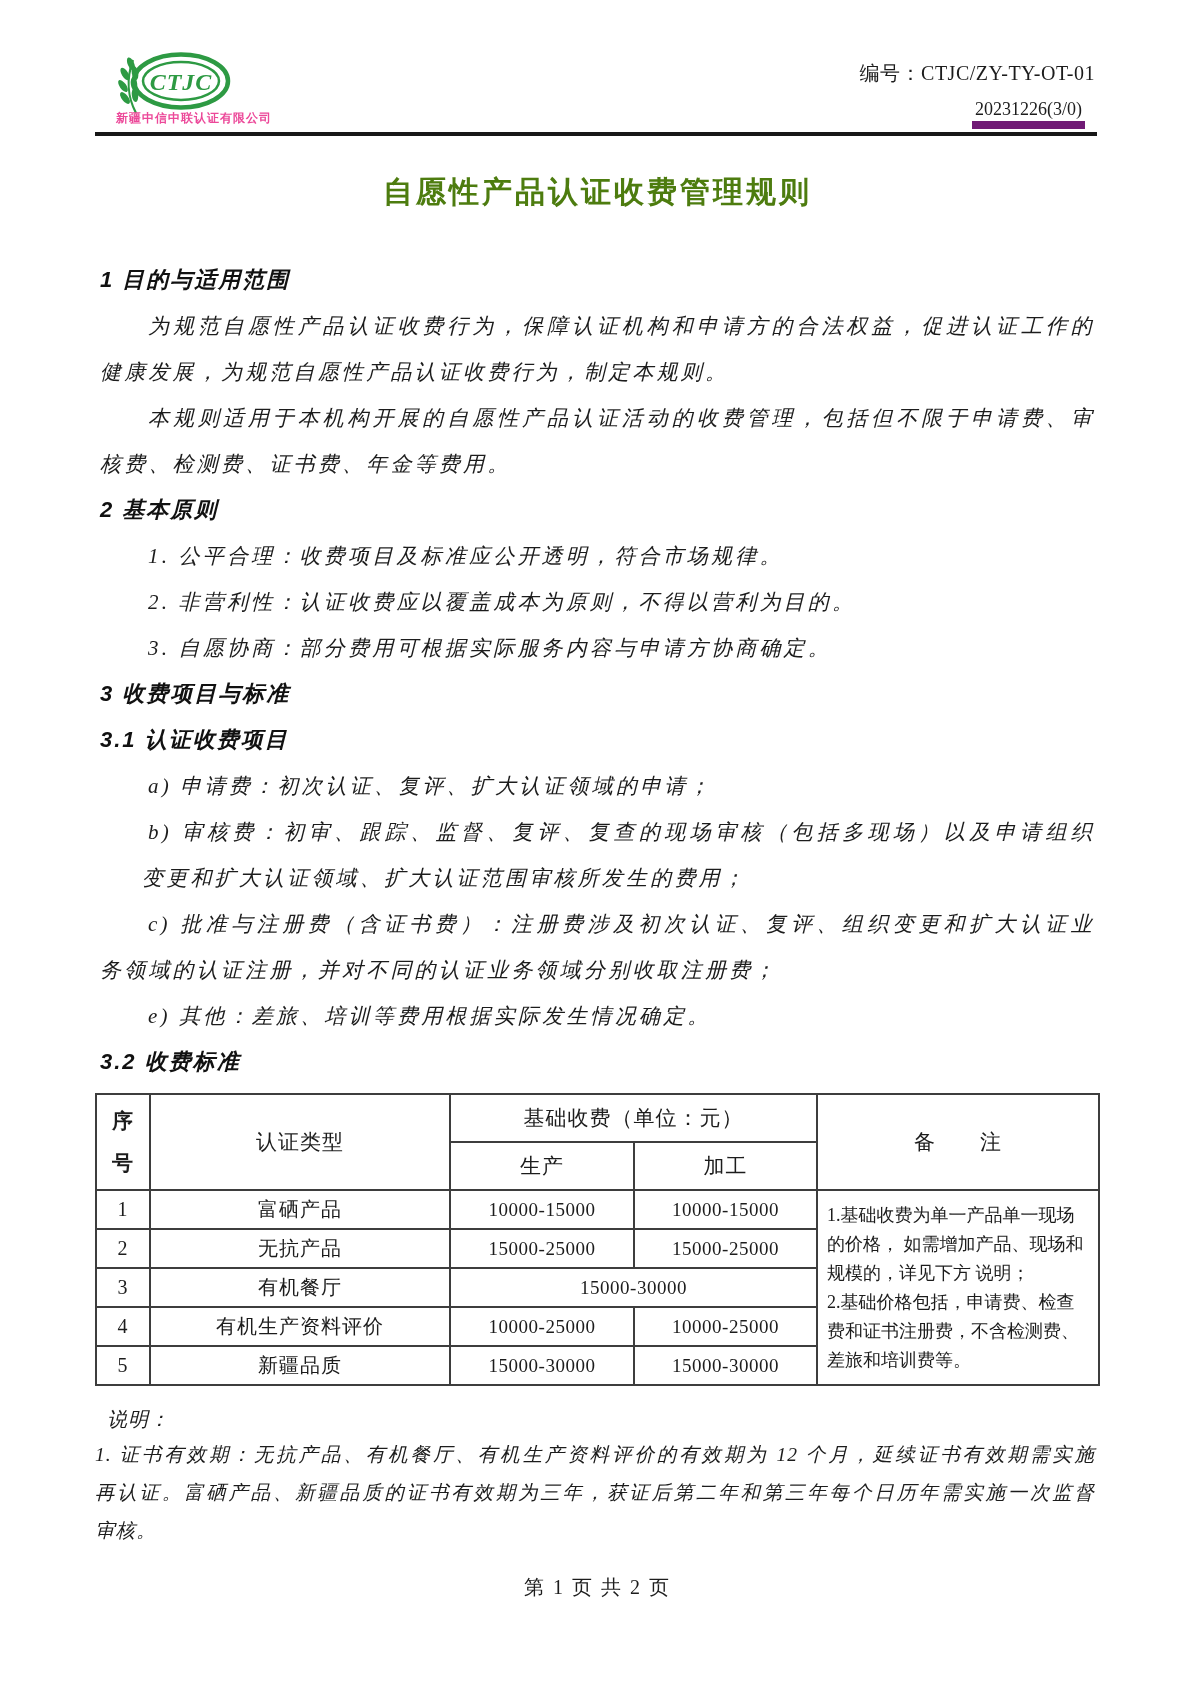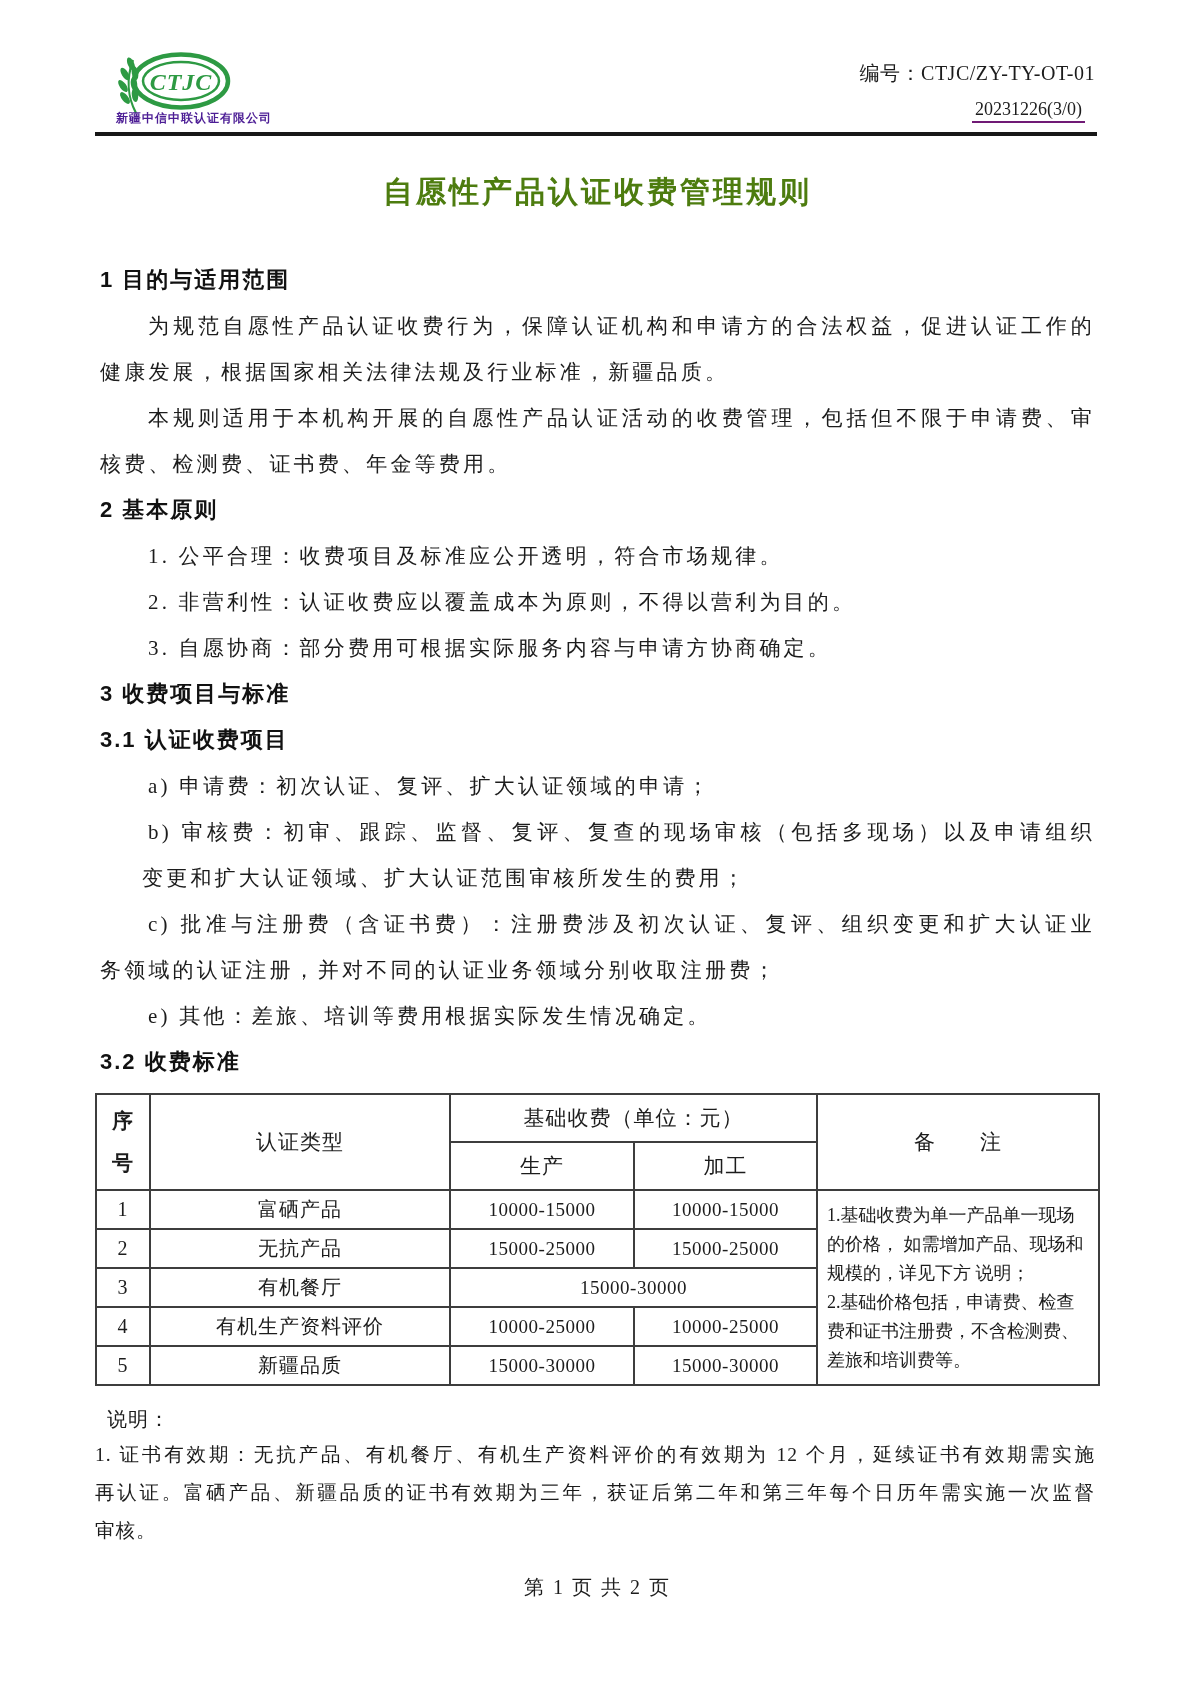--- a/index.html
+++ b/index.html
@@ -7,38 +7,38 @@
     width:1190px;height:1684px;margin:0 auto;background:#ffffff;
     color:#1c1c1c;font-family:"Liberation Serif",serif;
     position:relative;box-sizing:border-box;padding:0 95px 0 100px;overflow:hidden;
   }
   
   .page-header{position:relative;height:132px;}
   .logo-svg{position:absolute;left:10px;top:50px;}
   .company-name{
     position:absolute;left:16px;top:110px;
     font-family:"Liberation Sans",sans-serif;font-size:12px;font-weight:bold;
-    color:#4c1d95;letter-spacing:1px;
+    color:#ec4899;letter-spacing:1px;
   }
   .doc-ids{position:absolute;right:0;top:60px;text-align:right;}
   .doc-no-line{font-size:20px;letter-spacing:0.5px;}
   .doc-date-line{margin-top:12px;}
   .doc-date{
     display:inline-block;font-size:18px;margin-right:10px;
-    border-bottom:2px solid #701a75;padding:0 3px 1px 3px;
+    border-bottom:8px solid #701a75;padding:0 3px 1px 3px;
   }
   .header-rule{height:4px;background:#171717;margin-left:-5px;margin-right:-2px;}
   
   .doc-title{
     text-align:center;font-family:"Liberation Sans",sans-serif;
     font-size:30px;font-weight:bold;letter-spacing:3px;
     margin:36px 0 44px 0;color:#4d7c0f;
   }
   
-  .doc-body .line,.notes .line{white-space:normal;}
+  .doc-body .line,.notes .line{white-space:normal;font-style:italic;}
   .doc-body .line{
     line-height:46px;min-height:46px;font-size:21px;letter-spacing:3.2px;
   }
   .line.h{
     font-family:"Liberation Sans",sans-serif;font-weight:bold;
     font-size:22px;letter-spacing:2px;color:#111;
   }
   .line.p2{padding-left:48px;}
   .line.p1{padding-left:42px;}
   .line.j{text-align:justify;text-align-last:justify;}
@@ -95,21 +95,21 @@
       <div class="doc-date-line"><span class="doc-date">20231226(3/0)</span></div>
     </div>
   </div>
   <div class="header-rule"></div>
 
   <div class="doc-title">自愿性产品认证收费管理规则</div>
 
   <div class="doc-body">
       <div class="line h">1 目的与适用范围</div>
       <div class="line p2 j">为规范自愿性产品认证收费行为，保障认证机构和申请方的合法权益，促进认证工作的</div>
-      <div class="line p0">健康发展，根据国家相关法律法规及行业标准，新疆品质。</div>
+      <div class="line p0">健康发展，为规范自愿性产品认证收费行为，制定本规则。</div>
       <div class="line p2 j">本规则适用于本机构开展的自愿性产品认证活动的收费管理，包括但不限于申请费、审</div>
       <div class="line p0">核费、检测费、证书费、年金等费用。</div>
       <div class="line h">2 基本原则</div>
       <div class="line p2">1. 公平合理：收费项目及标准应公开透明，符合市场规律。</div>
       <div class="line p2">2. 非营利性：认证收费应以覆盖成本为原则，不得以营利为目的。</div>
       <div class="line p2">3. 自愿协商：部分费用可根据实际服务内容与申请方协商确定。</div>
       <div class="line h">3 收费项目与标准</div>
       <div class="line h">3.1 认证收费项目</div>
       <div class="line p2">a) 申请费：初次认证、复评、扩大认证领域的申请；</div>
       <div class="line p2 j">b) 审核费：初审、跟踪、监督、复评、复查的现场审核（包括多现场）以及申请组织</div>

